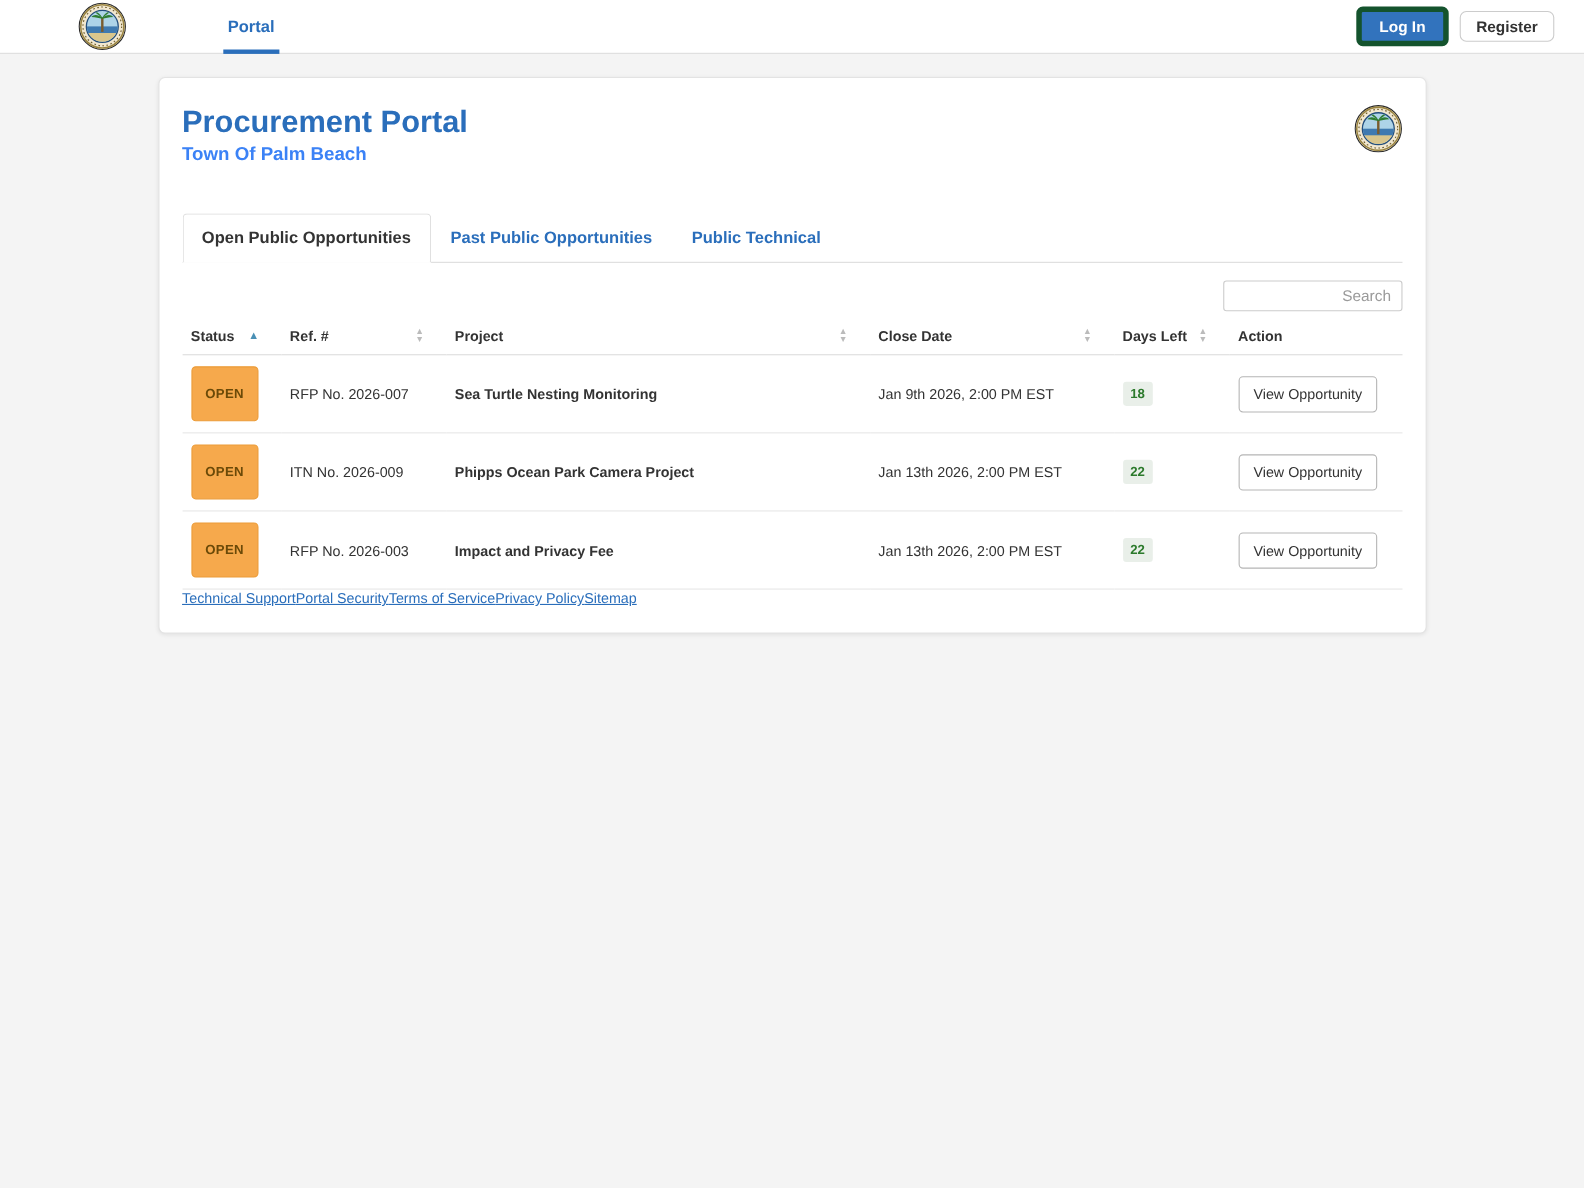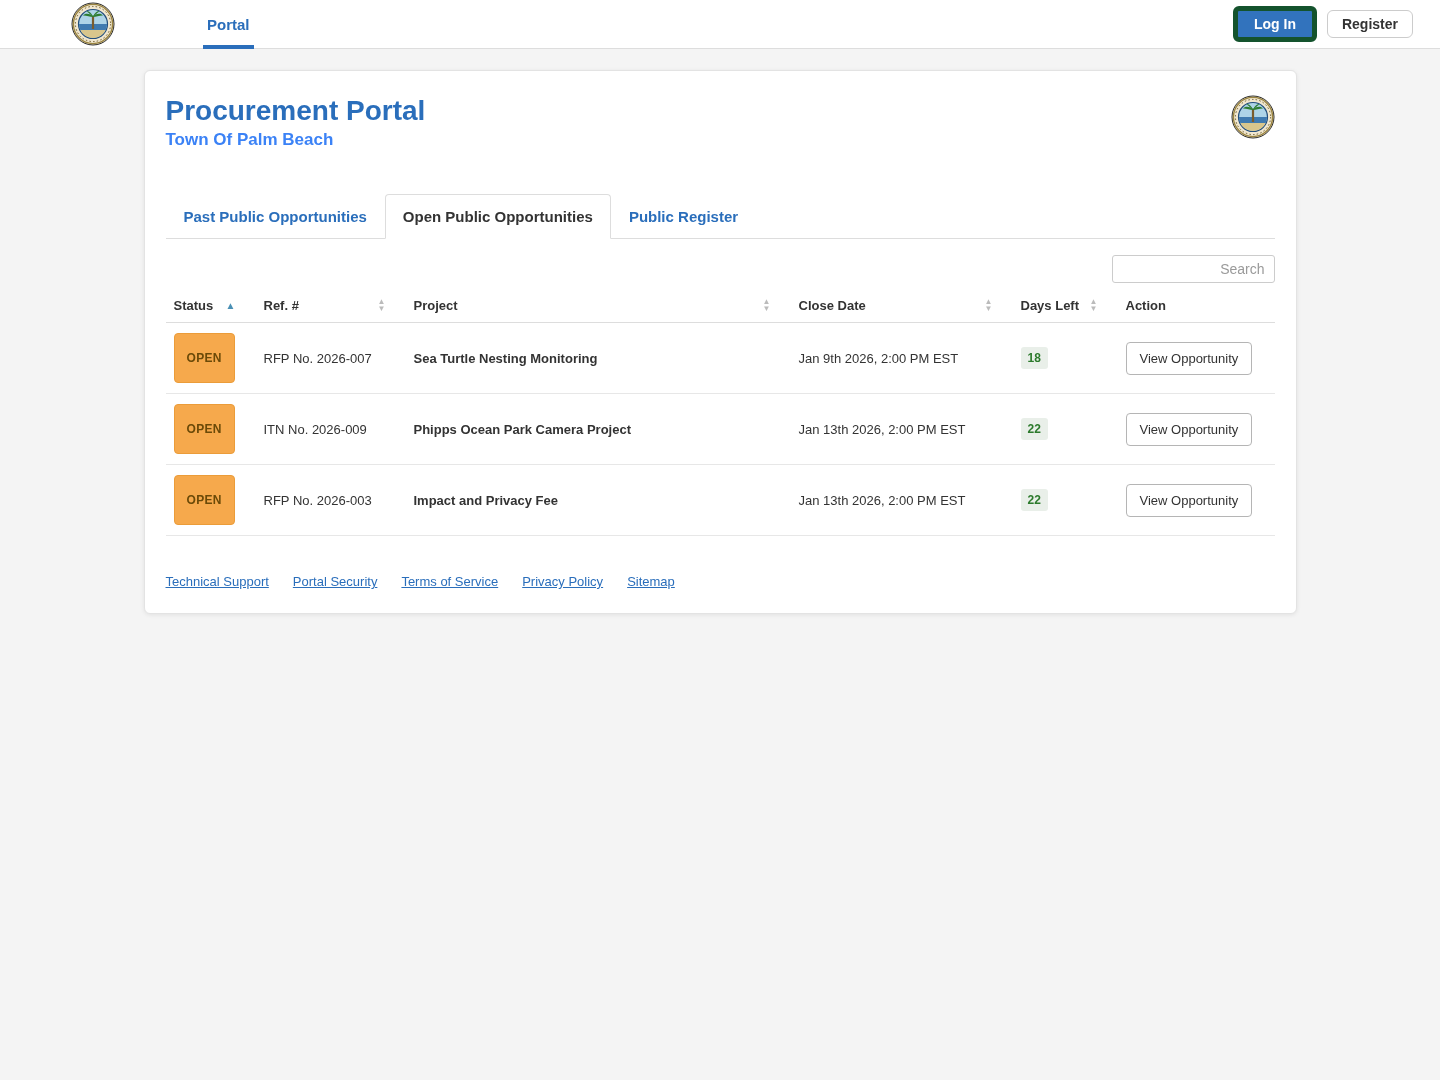--- a/index.html
+++ b/index.html
@@ -212,22 +212,20 @@
     color: #333;
     font-size: 13px;
     font-family: "Liberation Sans", sans-serif;
     padding: 8px 13px;
     cursor: pointer;
   }
 
   
   .footer-links {
     display: flex;
-    gap: 24px;
-    margin-top: 38px;
     padding-bottom: 4px;
   }
   .footer-links a {
     color: #2a6ebb;
     font-size: 13px;
     text-decoration: underline;
     cursor: pointer;
   }
 
   .seal { width: 100%; height: 100%; display: block; }
@@ -288,23 +286,23 @@
           <path d="M22 14 C18 11, 14 11, 12 13.5 C16 13.8, 19 14.6, 22 15 Z" fill="#2e7d32"></path>
           <path d="M22 14 C26 11, 30 11, 32 13.5 C28 13.8, 25 14.6, 22 15 Z" fill="#2e7d32"></path>
           <path d="M22 14.2 C20 10, 17 8.5, 15 9 C18 11, 20 13, 22 14.8 Z" fill="#2e7d32"></path>
           <path d="M22 14.2 C24 10, 27 8.5, 29 9 C26 11, 24 13, 22 14.8 Z" fill="#2e7d32"></path>
         </g>
       </svg>
     </div>
   </div>
 
   <div class="tabbar">
+    <div class="tab active">Open Public Opportunities</div>
     <div class="tab">Past Public Opportunities</div>
-    <div class="tab active">Open Public Opportunities</div>
-    <div class="tab">Public Register</div>
+    <div class="tab">Public Technical</div>
   </div>
 
   <div class="search-row">
     <input class="search-input" type="text" placeholder="Search" style="">
   </div>
 
   <table class="opps">
     <colgroup>
       <col class="col-status">
         <col class="col-ref">

